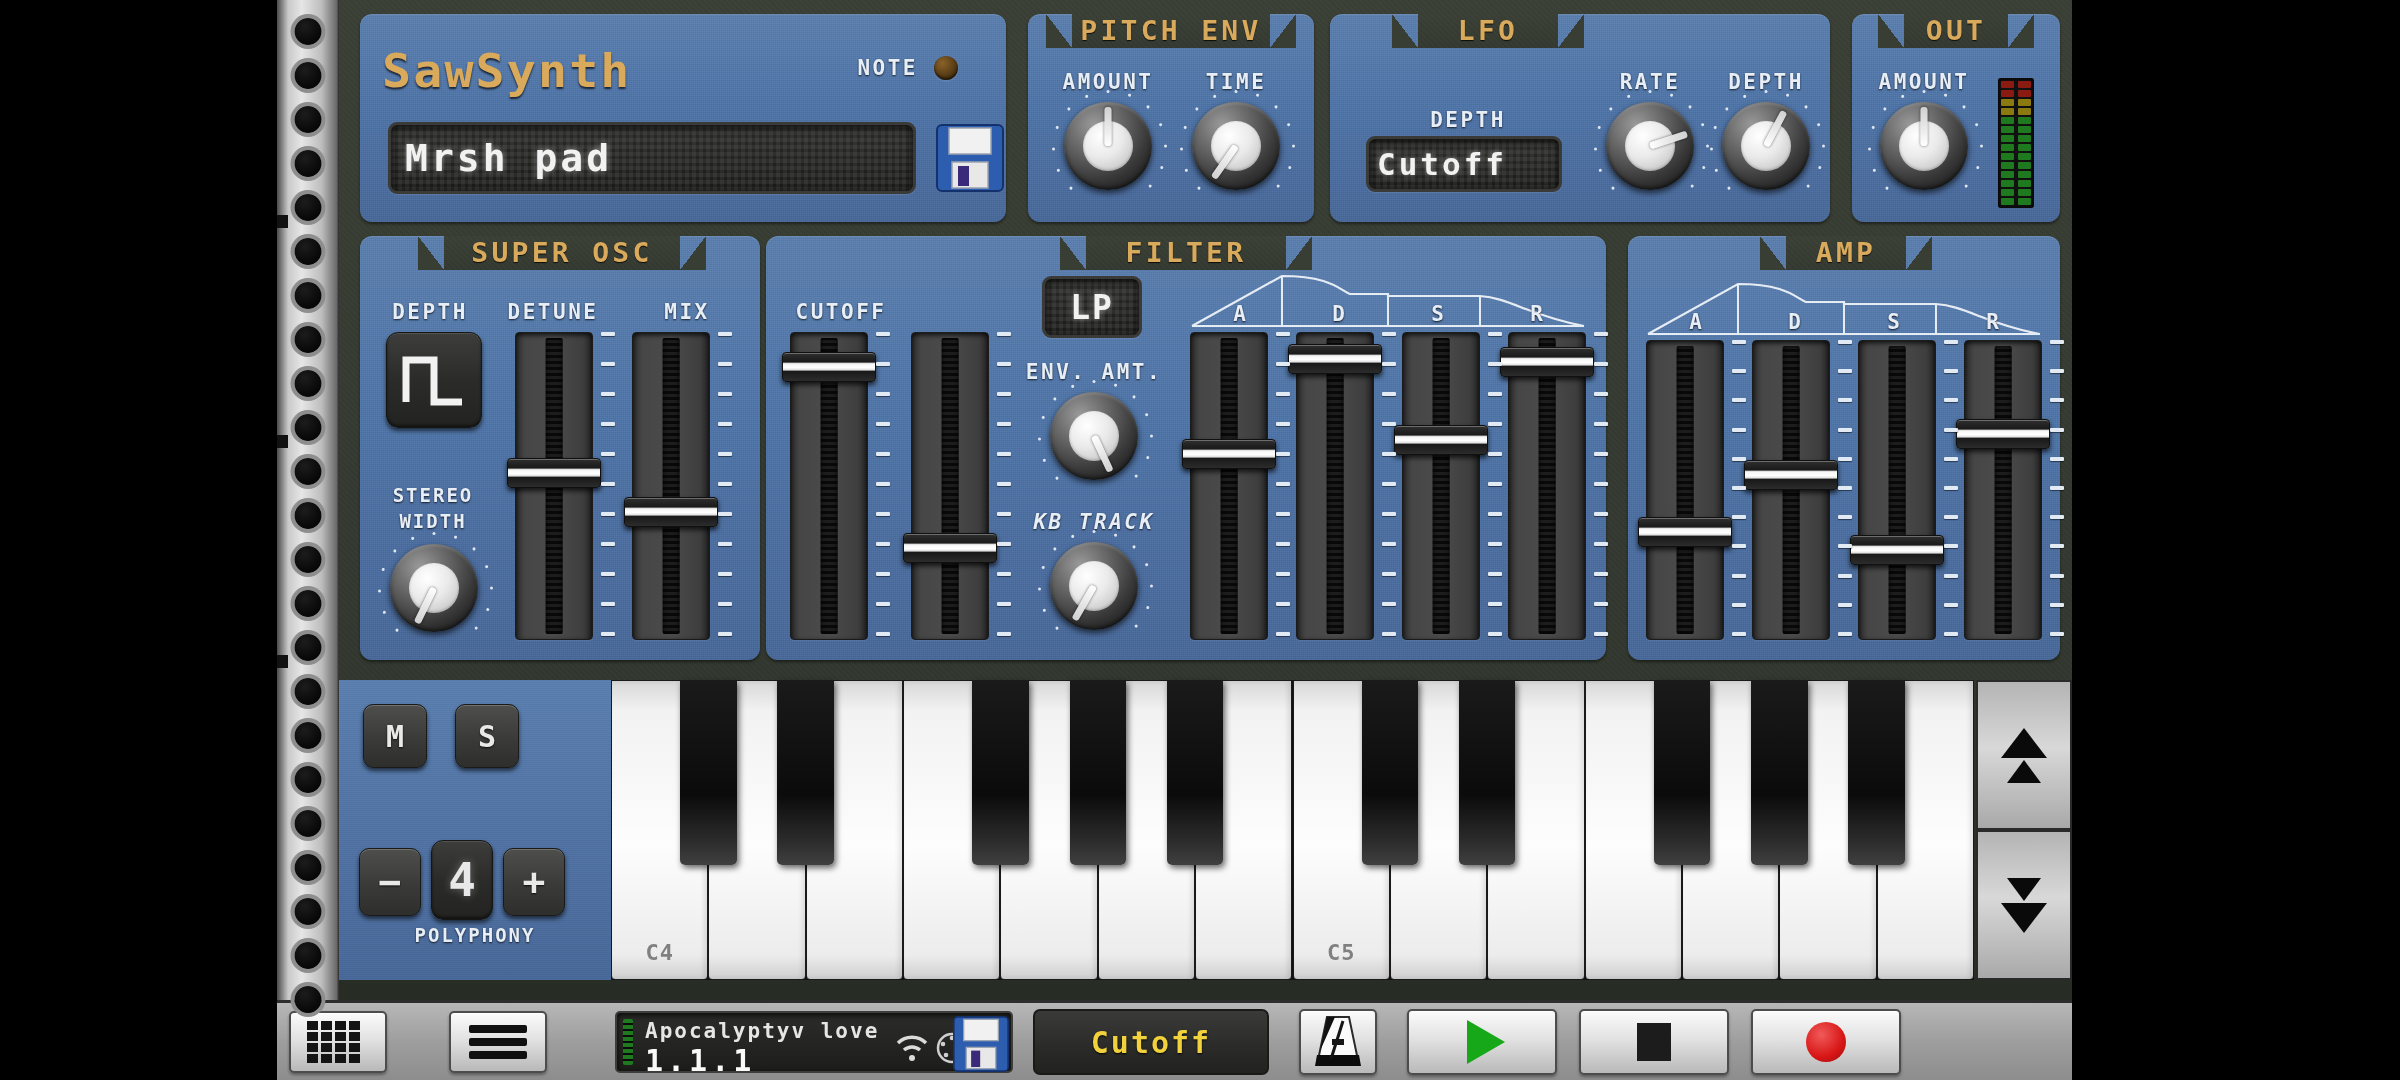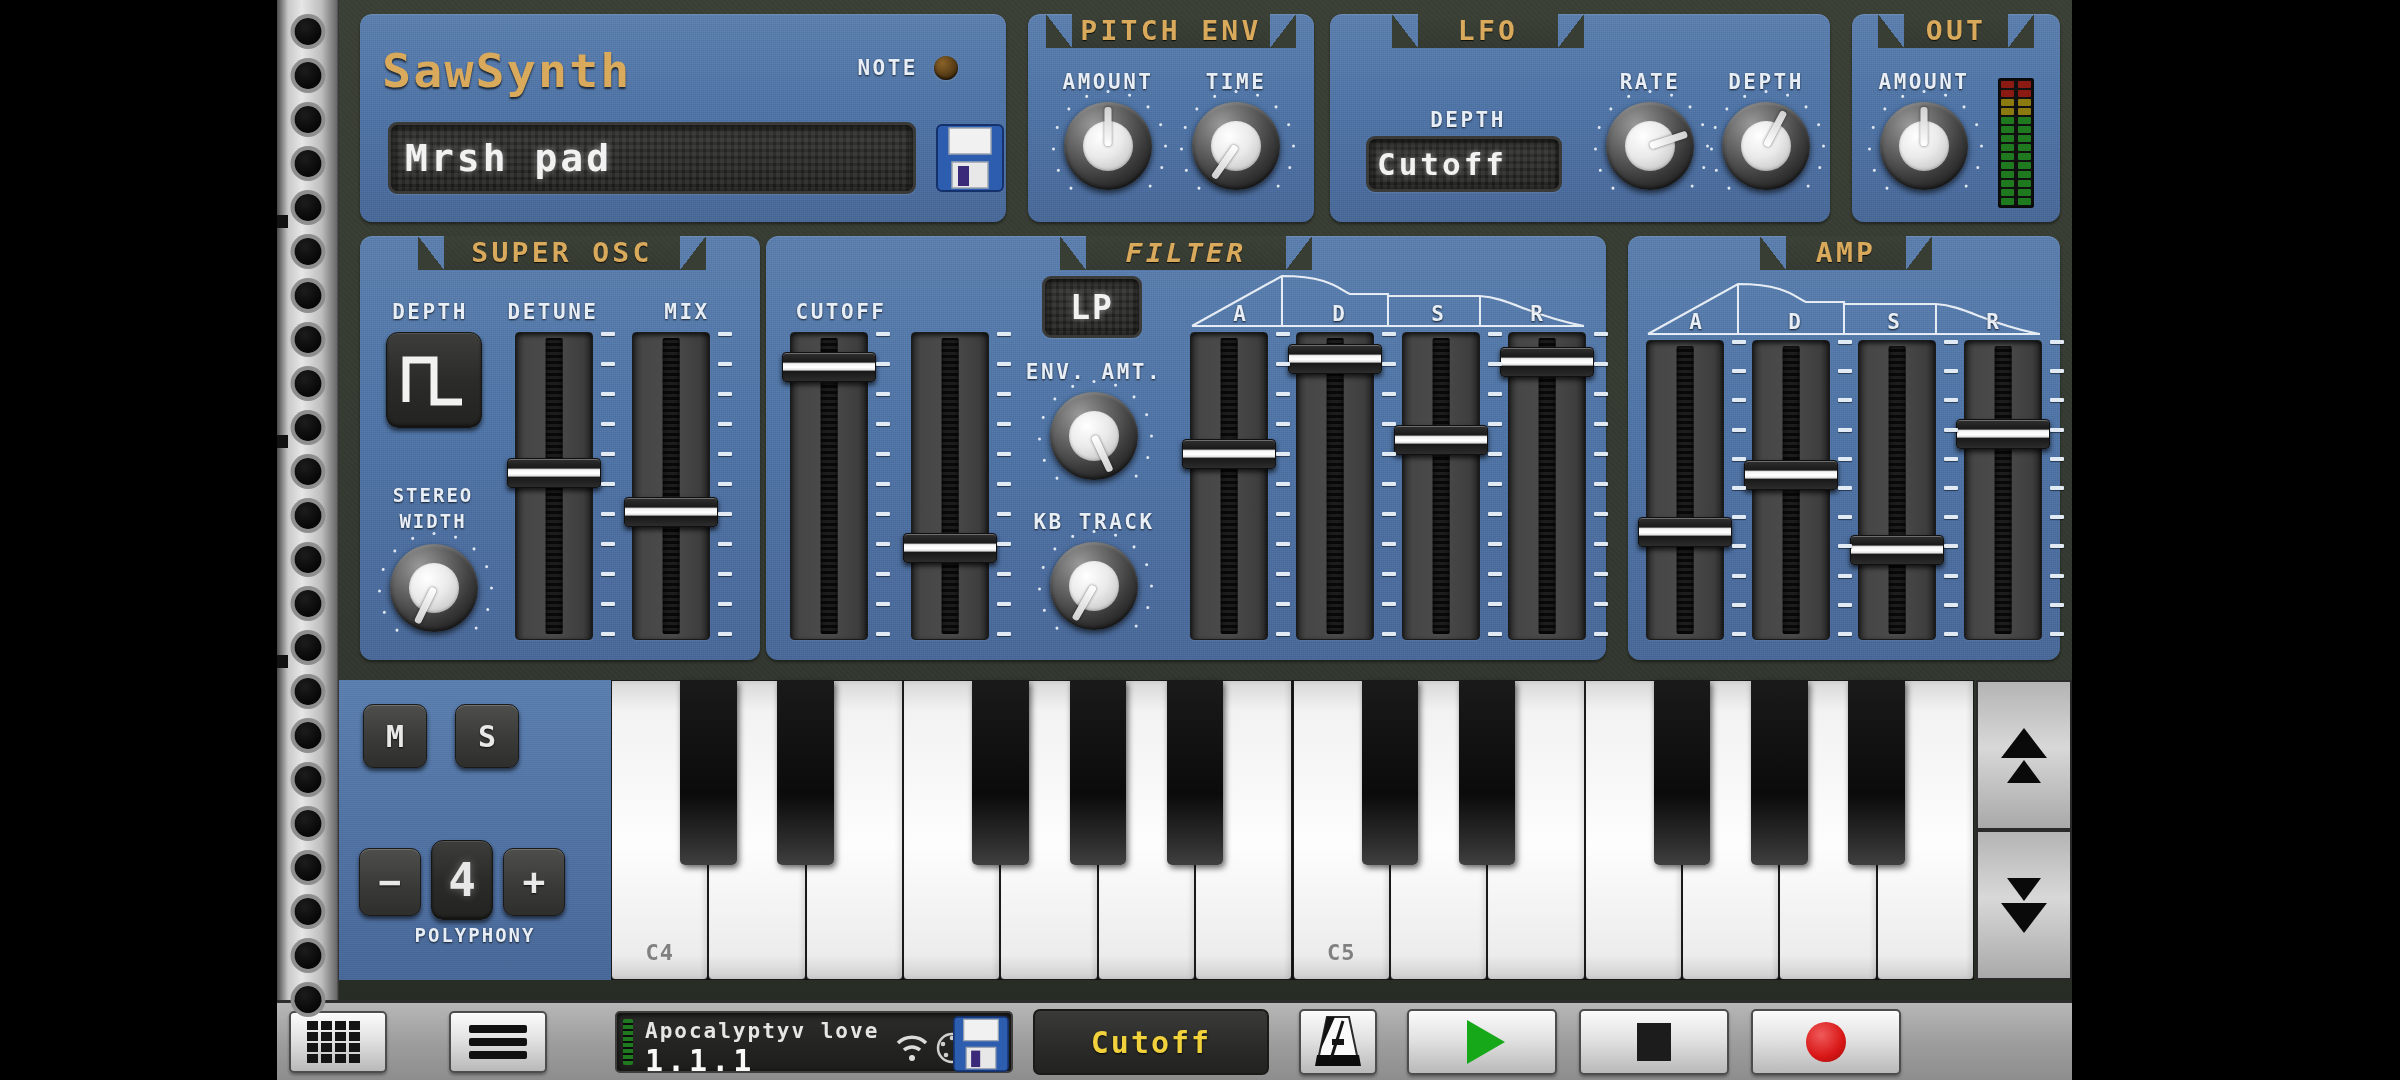--- a/index.html
+++ b/index.html
@@ -602,21 +602,21 @@
         <i style="top: 150px;"></i>
         <i style="top: 180px;"></i>
         <i style="top: 210px;"></i>
         <i style="top: 240px;"></i>
         <i style="top: 270px;"></i>
         <i style="top: 300px;"></i>
       </div>
     </div>
 
   <div class="panel" style="left:766px; top:236px; width:840px; height:424px;">
-    <div class="panel-notch" style="left:320px; width:200px;font-style:italic;">
+    <div class="panel-notch" style="left:320px; width:200px;">
       <div class="section-title">FILTER</div>
     </div>
 
     <div class="lbl" style="position:absolute; left:0px; top:64px; width:150px;">CUTOFF</div>
     <div class="slider" style="left:24px; top:96px; width:78px; height:308px;">
         <div class="slider-slot"></div>
         <div class="slider-thumb" style="top: 19px;"></div>
       </div>
 
     <div class="lbl" style="position:absolute; left:130px; top:64px; width:110px;margin-top:32px;">RES</div>
@@ -645,21 +645,21 @@
           <i style="transform: rotate(0deg) translate(-50%, -56px);"></i>
           <i style="transform: rotate(22.5deg) translate(-50%, -56px);"></i>
           <i style="transform: rotate(45deg) translate(-50%, -56px);"></i>
           <i style="transform: rotate(67.5deg) translate(-50%, -56px);"></i>
           <i style="transform: rotate(90deg) translate(-50%, -56px);"></i>
           <i style="transform: rotate(112.5deg) translate(-50%, -56px);"></i>
           <i style="transform: rotate(135deg) translate(-50%, -56px);"></i>
         </div>
       </div>
 
-    <div class="lbl" style="position:absolute; left:250px; top:274px; width:156px;">KB TRACK</div>
+    <div class="lbl" style="position:absolute; left:250px; top:274px; width:156px;font-style:italic;">KB TRACK</div>
     <div class="knob-wrap" style="left:284px; top:306px; width:88px; height:88px;">
         <div class="knob" style="width: 100%; height: 100%;">
           <div class="knob-cap"></div>
           <div class="knob-ind" style="transform: translate(-50%, 0px) rotate(30deg);"></div>
         </div>
         <div class="knob-ticks">
           <i style="transform: rotate(-135deg) translate(-50%, -56px);"></i>
           <i style="transform: rotate(-112.5deg) translate(-50%, -56px);"></i>
           <i style="transform: rotate(-90deg) translate(-50%, -56px);"></i>
           <i style="transform: rotate(-67.5deg) translate(-50%, -56px);"></i>

